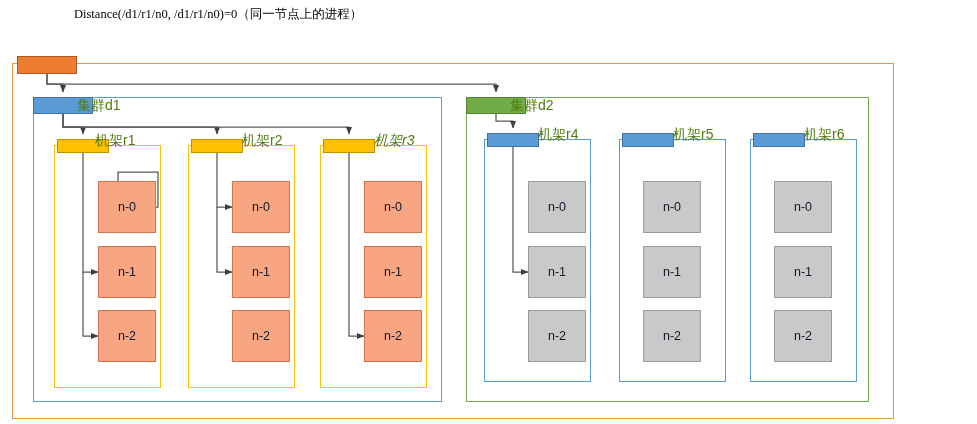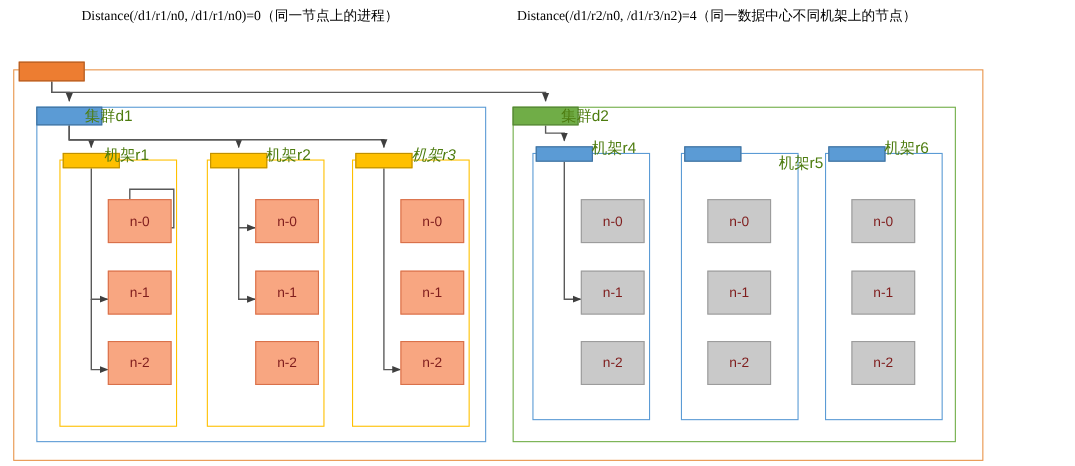--- a/index.html
+++ b/index.html
@@ -50,45 +50,44 @@
   .t-r5{left:622px;  top:133px; width:52px;  height:14px;}
   .t-r6{left:753px;  top:133px; width:52px;  height:14px;}
 
   .tab-label{position:absolute;white-space:nowrap;color:#4d7c0f;font-size:14px;}
   .l-d1{left:77px;   top:97px;}
   .l-d2{left:510px;  top:97px;}
   .l-r1{left:95px;   top:132px;}
   .l-r2{left:242px;  top:132px;}
   .l-r3{left:374px;  top:132px;font-style:italic;}
   .l-r4{left:538px;  top:126px;}
-  .l-r5{left:673px;  top:140px;margin-left:35px;}
+  .l-r5{left:673px;  top:126px;}
   .l-r6{left:804px;  top:126px;}
 
   
-  .node{position:absolute;box-sizing:border-box;width:58px;height:40px;
+  .node{position:absolute;box-sizing:border-box;width:58px;height:52px;
         display:flex;align-items:center;justify-content:center;
-        font-size:12.5px;color:#7f1d1d;}
+        font-size:12.5px;color:#0f172a;}
   .node-orange{background:#F8A681;border:1px solid #D9714A;}
   .node-gray{background:#C9C9C9;border:1px solid #9C9C9C;}
 
   
   .wire{position:absolute;left:0;top:0;width:977px;height:424px;pointer-events:none;}
 
   
   .watermark{position:absolute;left:722px;top:383px;font-size:21px;
              color:rgba(130,130,130,.55);white-space:nowrap;
              letter-spacing:1px;}
 </style>
 </head>
 <body>
 
 <div class="canvas">
 
   <div class="formula f1">Distance(/d1/r1/n0, /d1/r1/n0)=0（同一节点上的进程）</div>
-  <div class="formula f3">Distance(/d1/r2/n0, /d1/r3/n2)=4（同一数据中心不同机架上的节点）</div>
 
   <div class="box outer-root"></div>
   <div class="box cluster-d1"></div>
   <div class="box cluster-d2"></div>
 
   <div class="rack rack-y r1"></div>
   <div class="rack rack-y r2"></div>
   <div class="rack rack-y r3"></div>
   <div class="rack rack-b r4"></div>
   <div class="rack rack-b r5"></div>

